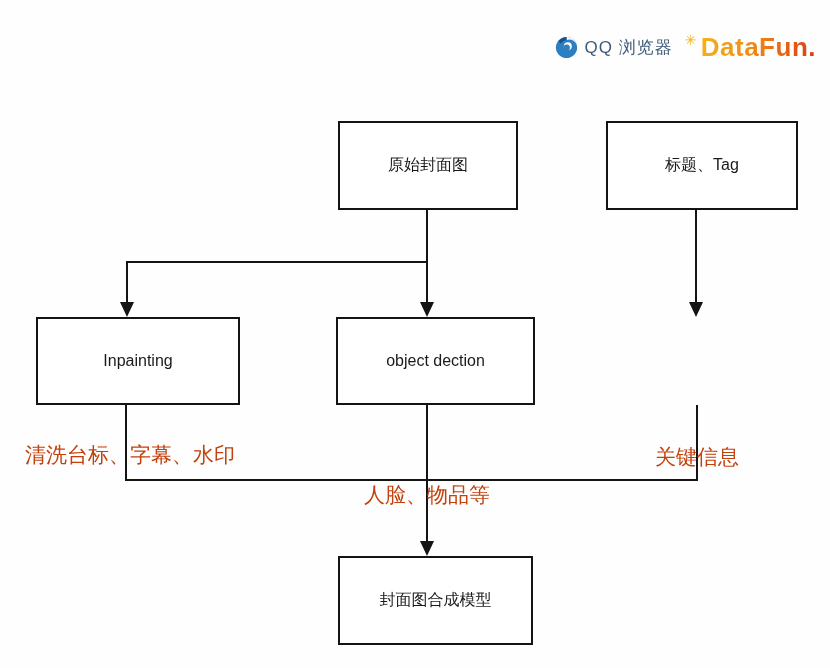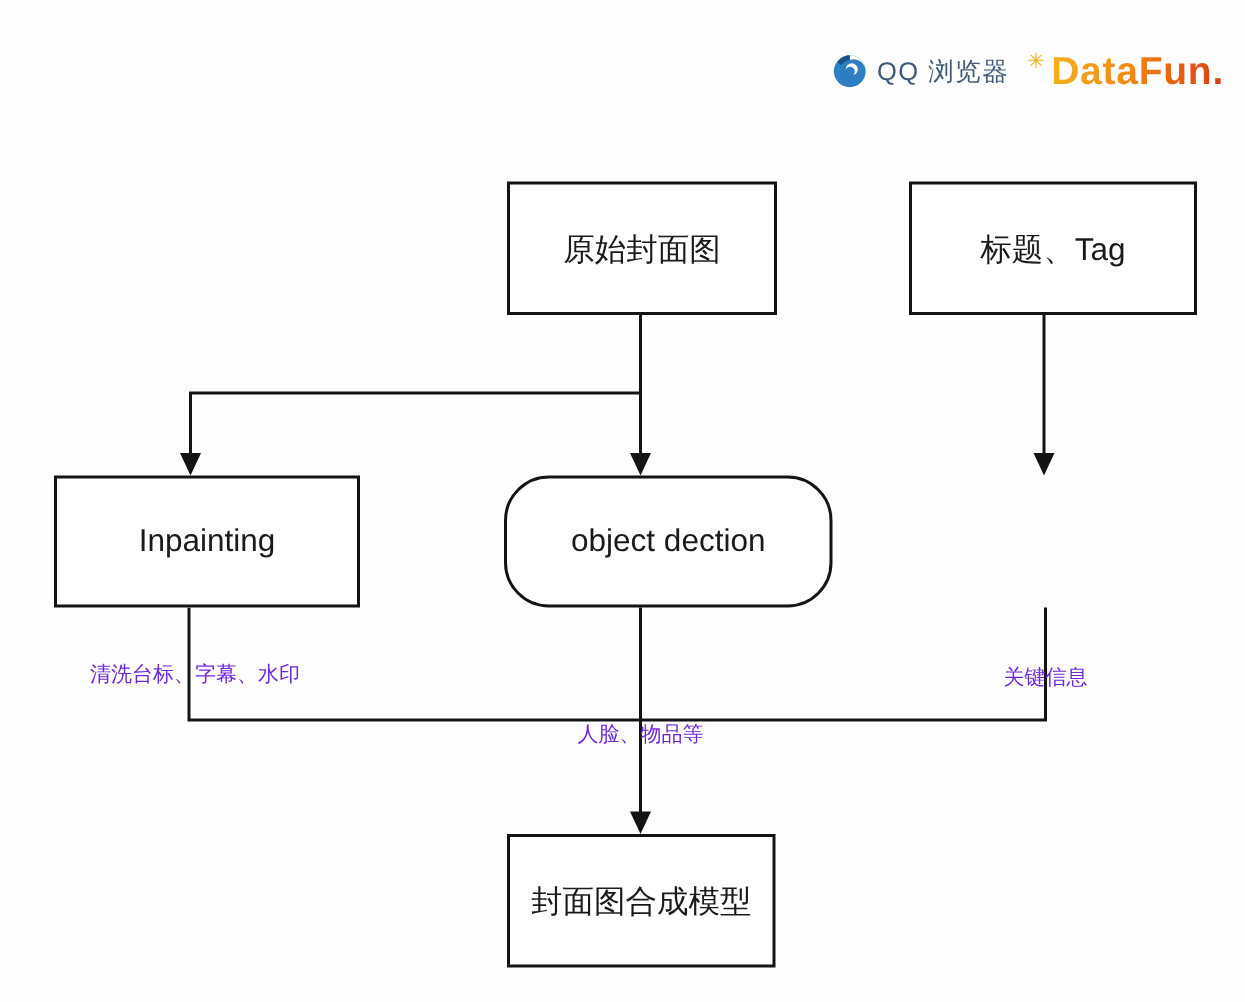--- a/index.html
+++ b/index.html
@@ -70,36 +70,36 @@
   .node {
     position: absolute;
     box-sizing: border-box;
     border: 2px solid #141414;
     background: #ffffff;
     display: flex;
     align-items: center;
     justify-content: center;
     z-index: 1;
     color: #1a1a1a;
-    font-size: 21px;
+    font-size: 16px;
     text-align: center;
   }
   .node-original   { left: 338px; top: 121px; width: 180px; height: 89px; }
   .node-title-tag  { left: 606px; top: 121px; width: 192px; height: 89px; }
   .node-inpainting { left: 36px;  top: 317px; width: 204px; height: 88px; }
-  .node-object     { left: 336px; top: 317px; width: 219px; height: 88px; border-radius: 30px; }
+  .node-object     { left: 336px; top: 317px; width: 199px; height: 88px; }
   .node-seq2seq    { left: 606px; top: 317px; width: 181px; height: 88px; }
-  .node-synthesis  { left: 338px; top: 556px; width: 179px; height: 89px; }
+  .node-synthesis  { left: 338px; top: 556px; width: 195px; height: 89px; }
 
   .note {
     position: absolute;
     transform: translateX(-50%);
     z-index: 2;
-    color: #6d28d9;
-    font-size: 14px;
+    color: #c2410c;
+    font-size: 21px;
     white-space: nowrap;
   }
   .note-inpainting { left: 130px; top: 441px; }
   .note-object     { left: 427px; top: 441px; margin-top: 40px; }
   .note-seq2seq    { left: 697px; top: 443px; font-family: Liberation Serif, serif; }
 </style>
 </head>
 <body>
 
 <div class="canvas">

